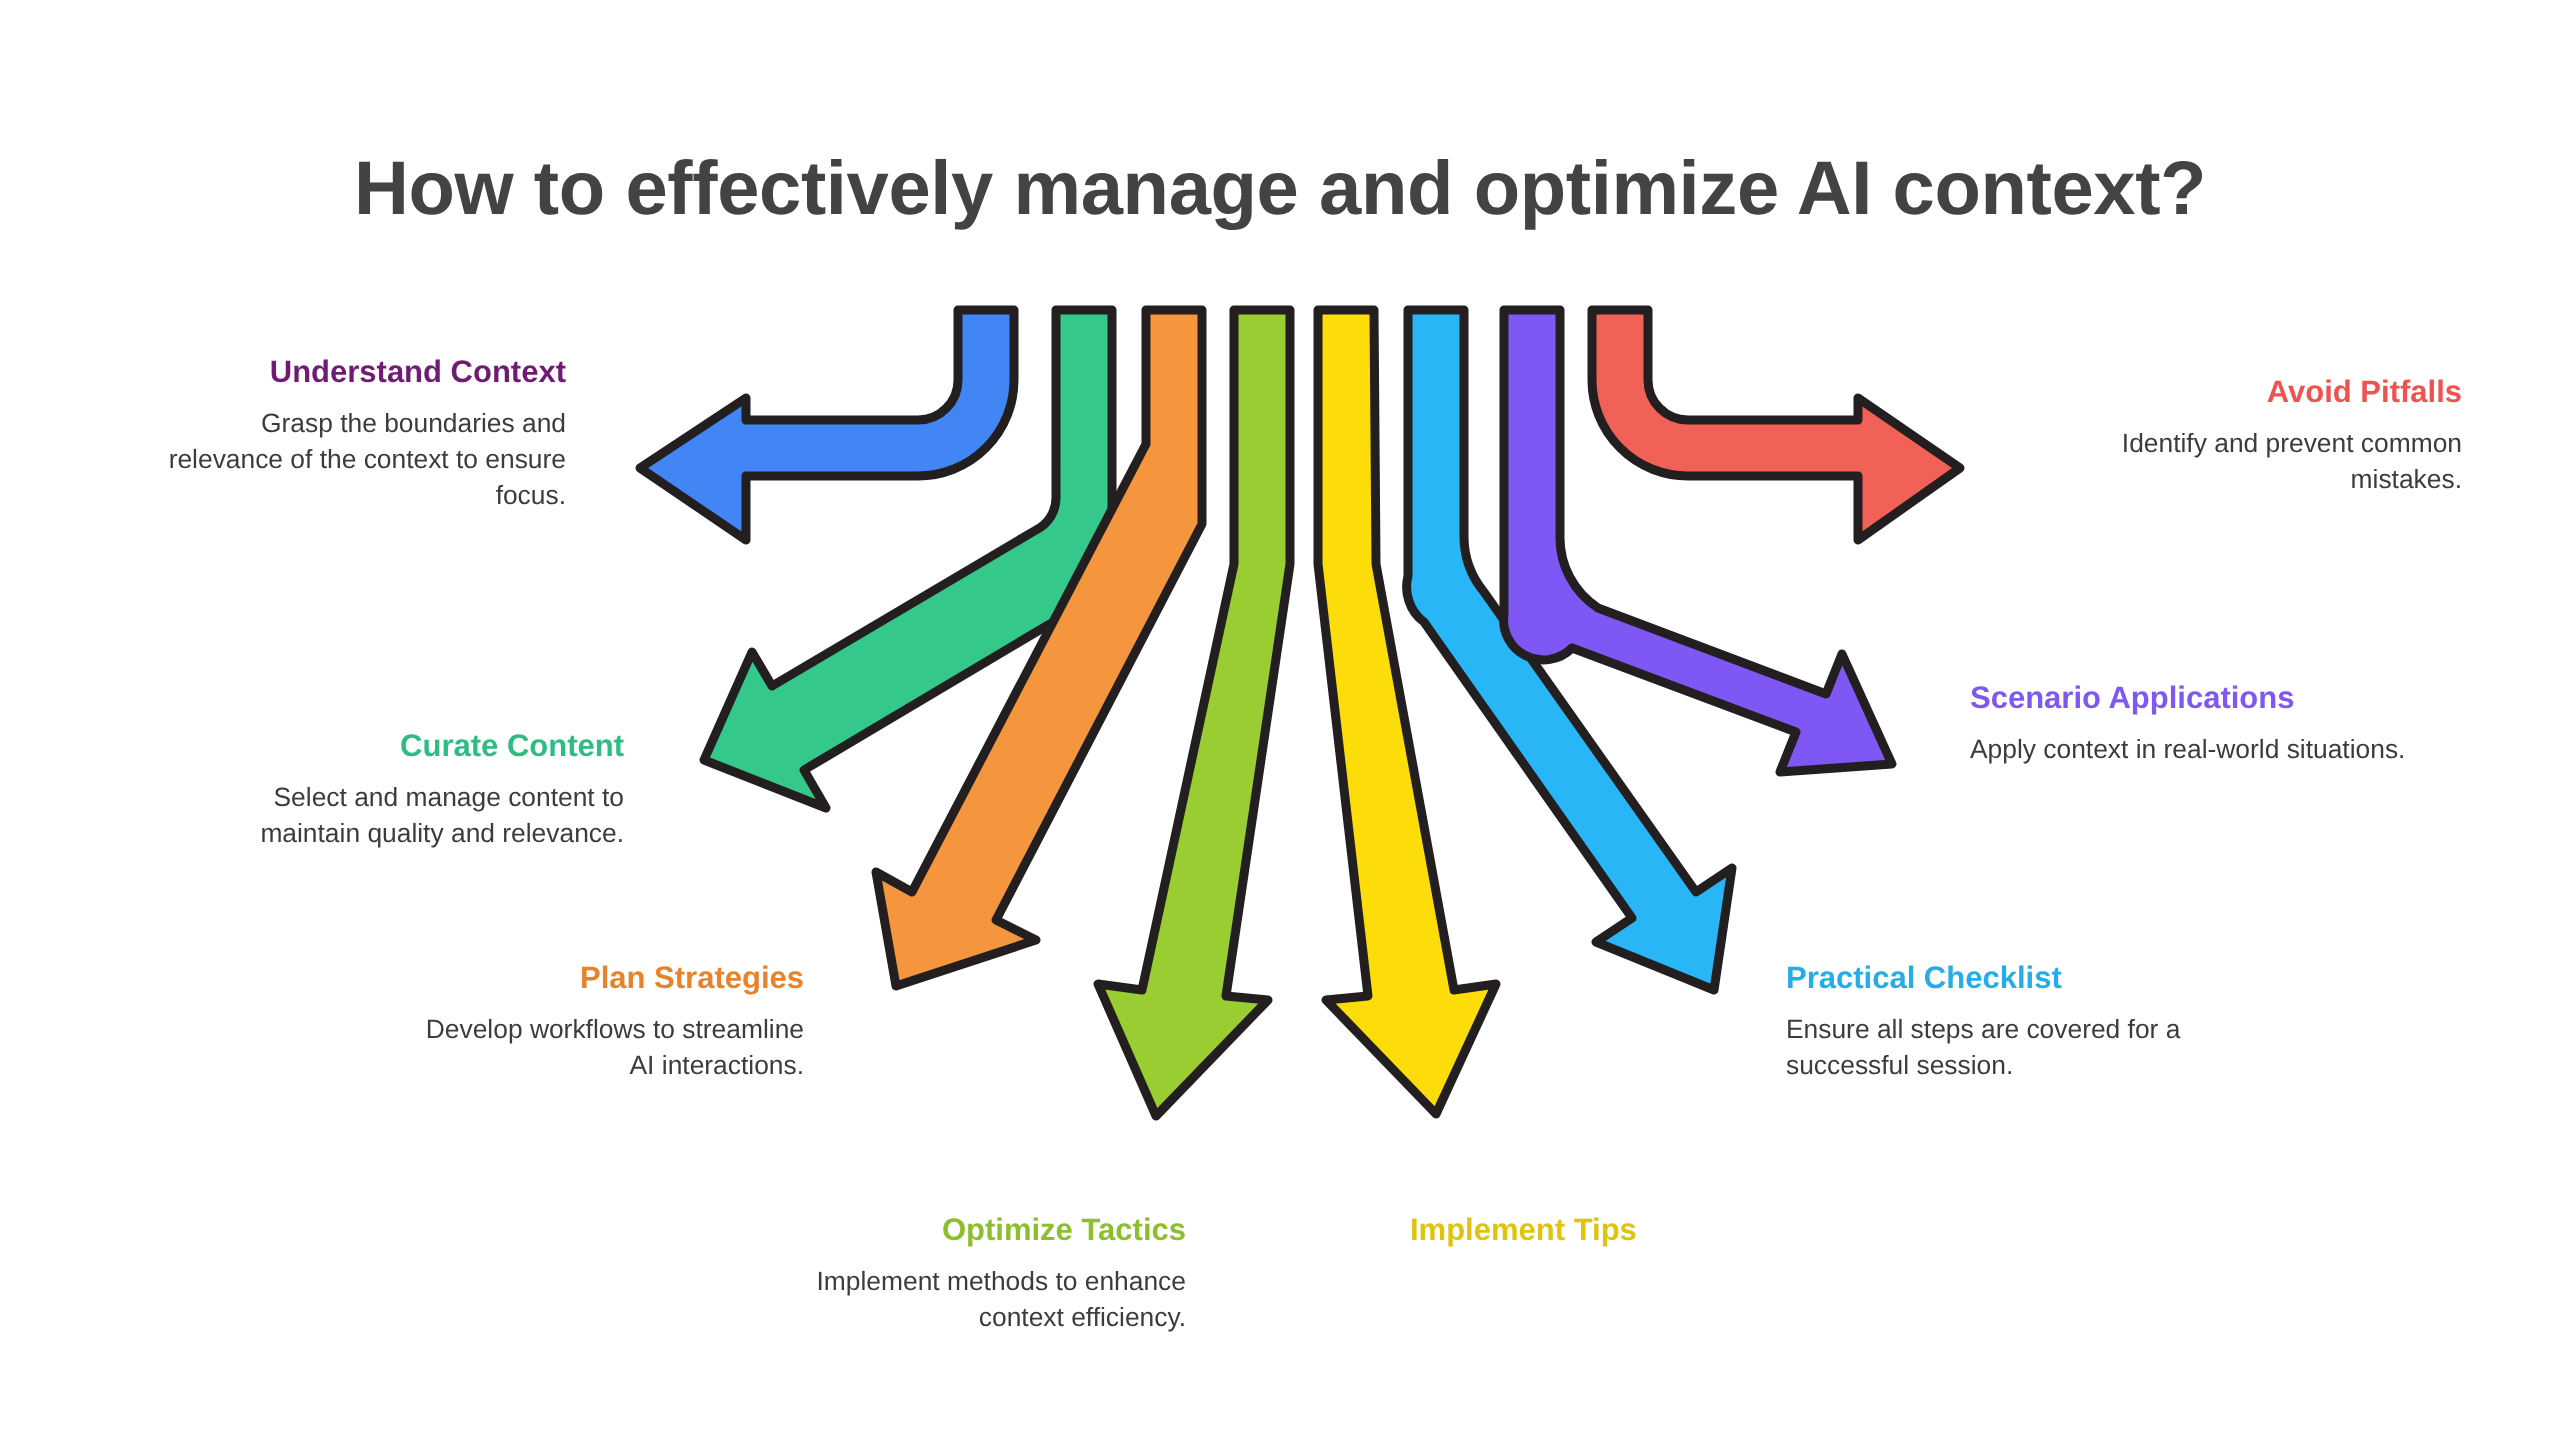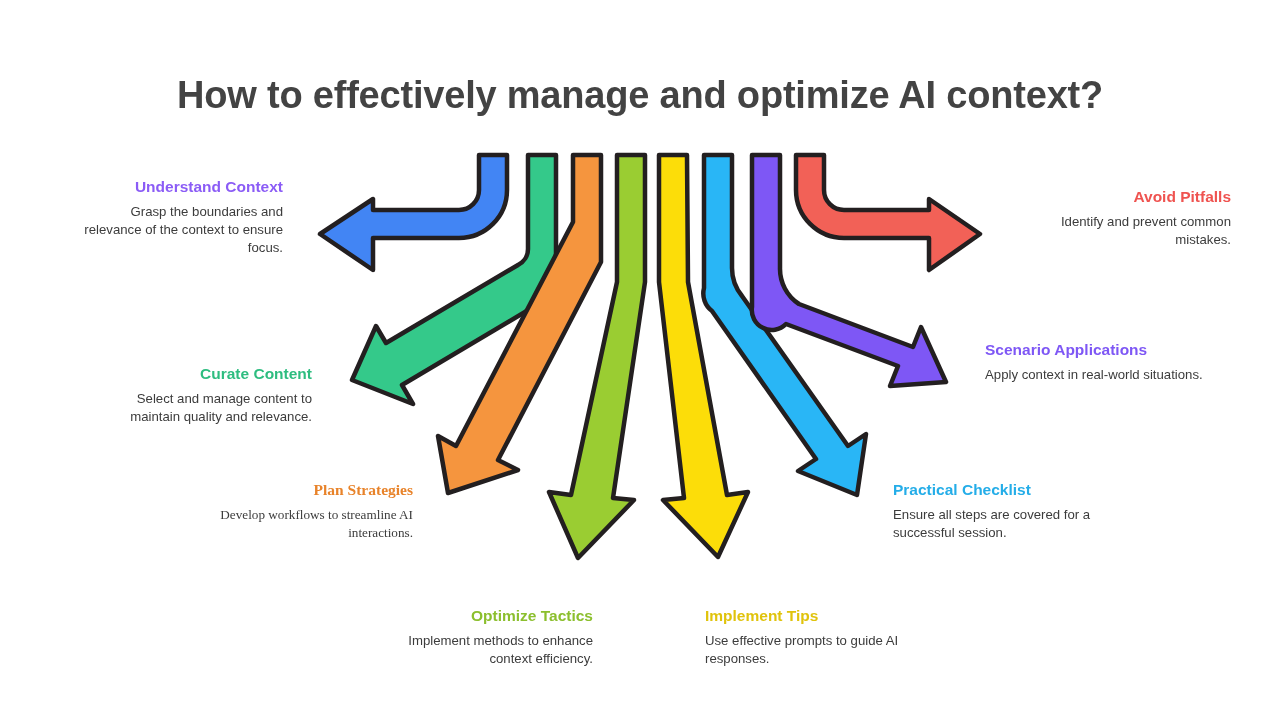--- a/index.html
+++ b/index.html
@@ -160,42 +160,41 @@
            L 980,234
            L 929,270
            L 929,238
            L 844,238
            A 48,48 0 0 1 796,190
            Z"></path>
     </g>
   </svg>
 
   <div class="label-block align-right" style="left:78px; top:178px; width:205px;">
-    <p class="label-title" style="color:#8b5cf6;">Understand Context</p>
+    <p class="label-title" style="color:#701a75;">Understand Context</p>
     <p class="label-desc">Grasp the boundaries and relevance of the context to ensure focus.</p>
   </div>
 
   <div class="label-block align-right" style="left:100px; top:321px; width:212px;margin-top:44px;">
     <p class="label-title" style="color:#2ebd80;">Curate Content</p>
     <p class="label-desc">Select and manage content to maintain quality and relevance.</p>
   </div>
 
-  <div class="label-block align-right" style="left:209px; top:481px; width:204px;font-family:Liberation Serif, serif;">
+  <div class="label-block align-right" style="left:198px; top:481px; width:204px;">
     <p class="label-title" style="color:#e8832a;">Plan Strategies</p>
     <p class="label-desc">Develop workflows to streamline AI interactions.</p>
   </div>
 
   <div class="label-block align-right" style="left:381px; top:607px; width:212px;">
     <p class="label-title" style="color:#8cbf2e;">Optimize Tactics</p>
     <p class="label-desc">Implement methods to enhance context efficiency.</p>
   </div>
 
   <div class="label-block align-left" style="left:705px; top:607px; width:215px;">
     <p class="label-title" style="color:#e0c30c;">Implement Tips</p>
-    <p class="label-desc">Use effective prompts to guide AI responses.</p>
   </div>
 
   <div class="label-block align-left" style="left:893px; top:481px; width:215px;">
     <p class="label-title" style="color:#24ade8;">Practical Checklist</p>
     <p class="label-desc">Ensure all steps are covered for a successful session.</p>
   </div>
 
   <div class="label-block align-left" style="left:985px; top:341px; width:230px;">
     <p class="label-title" style="color:#7e57f5;">Scenario Applications</p>
     <p class="label-desc">Apply context in real-world situations.</p>

